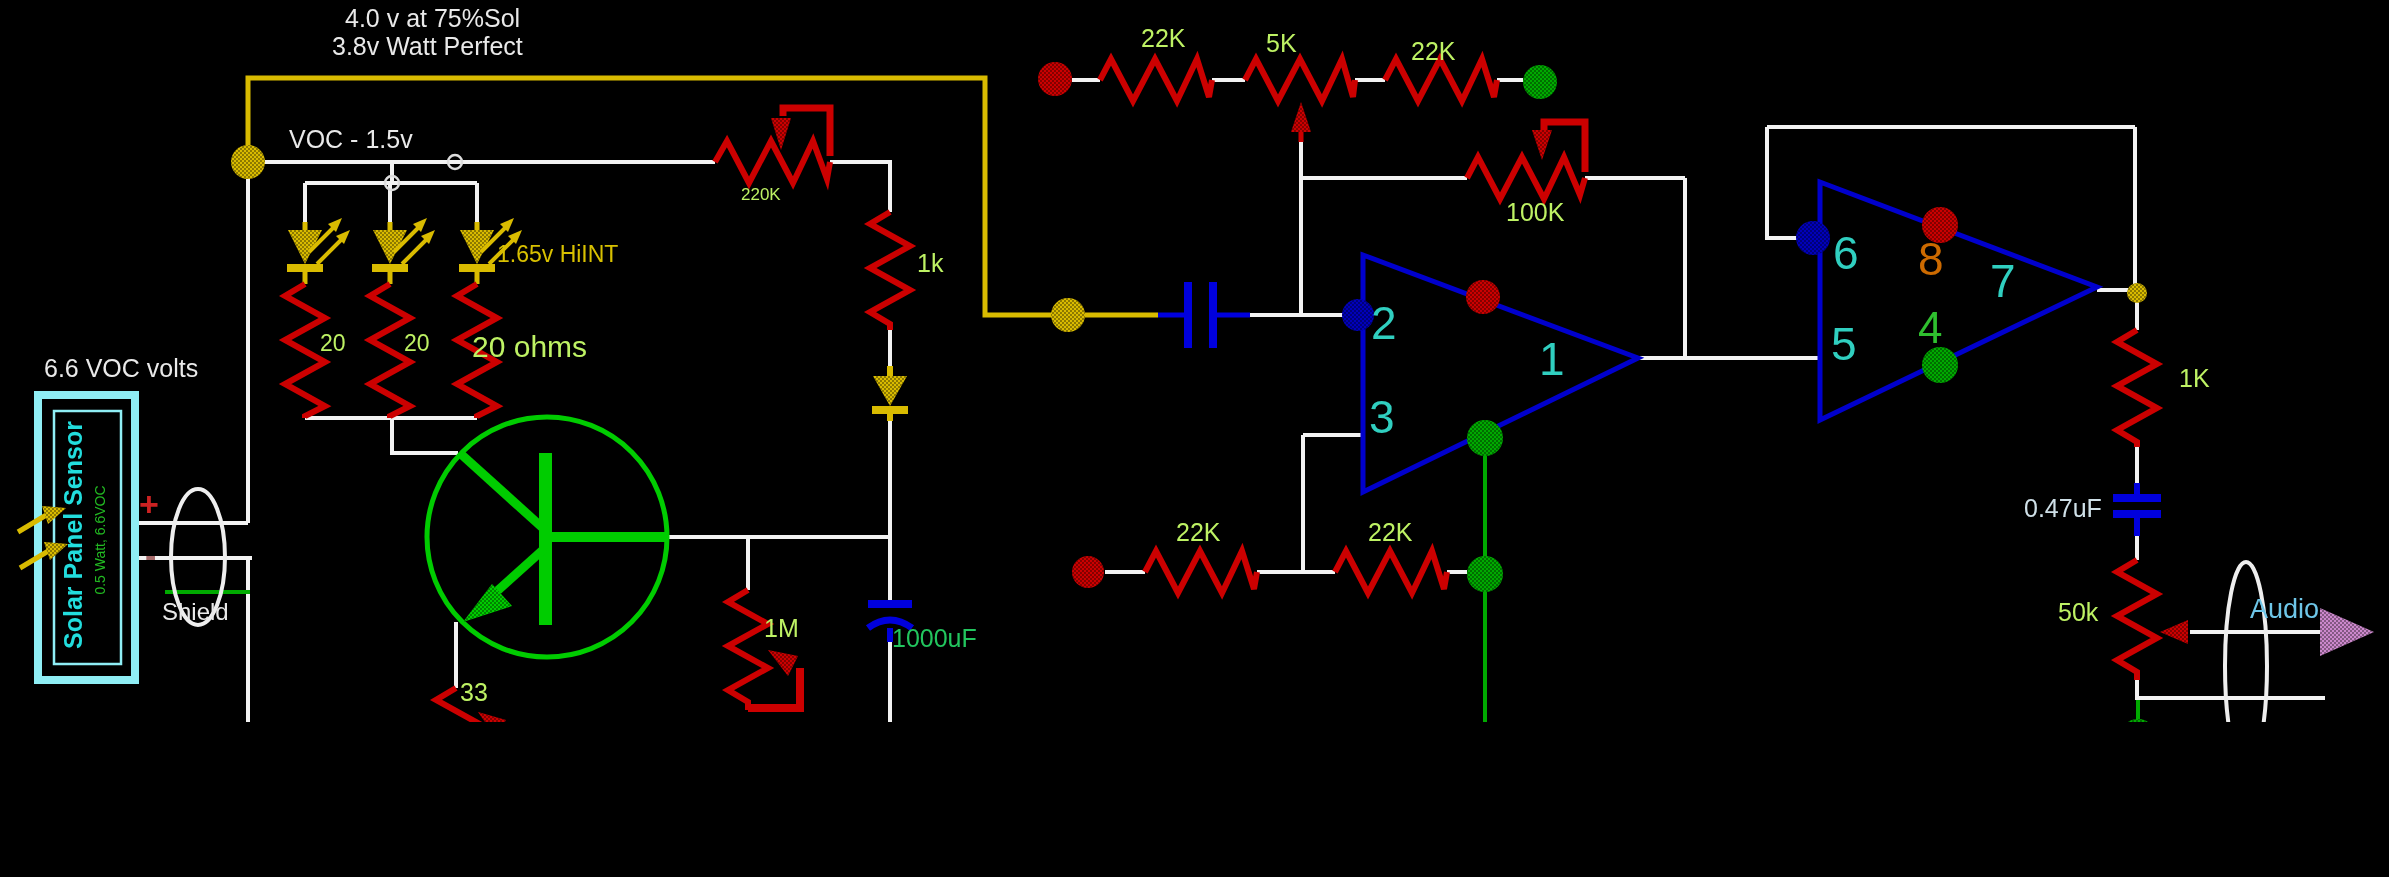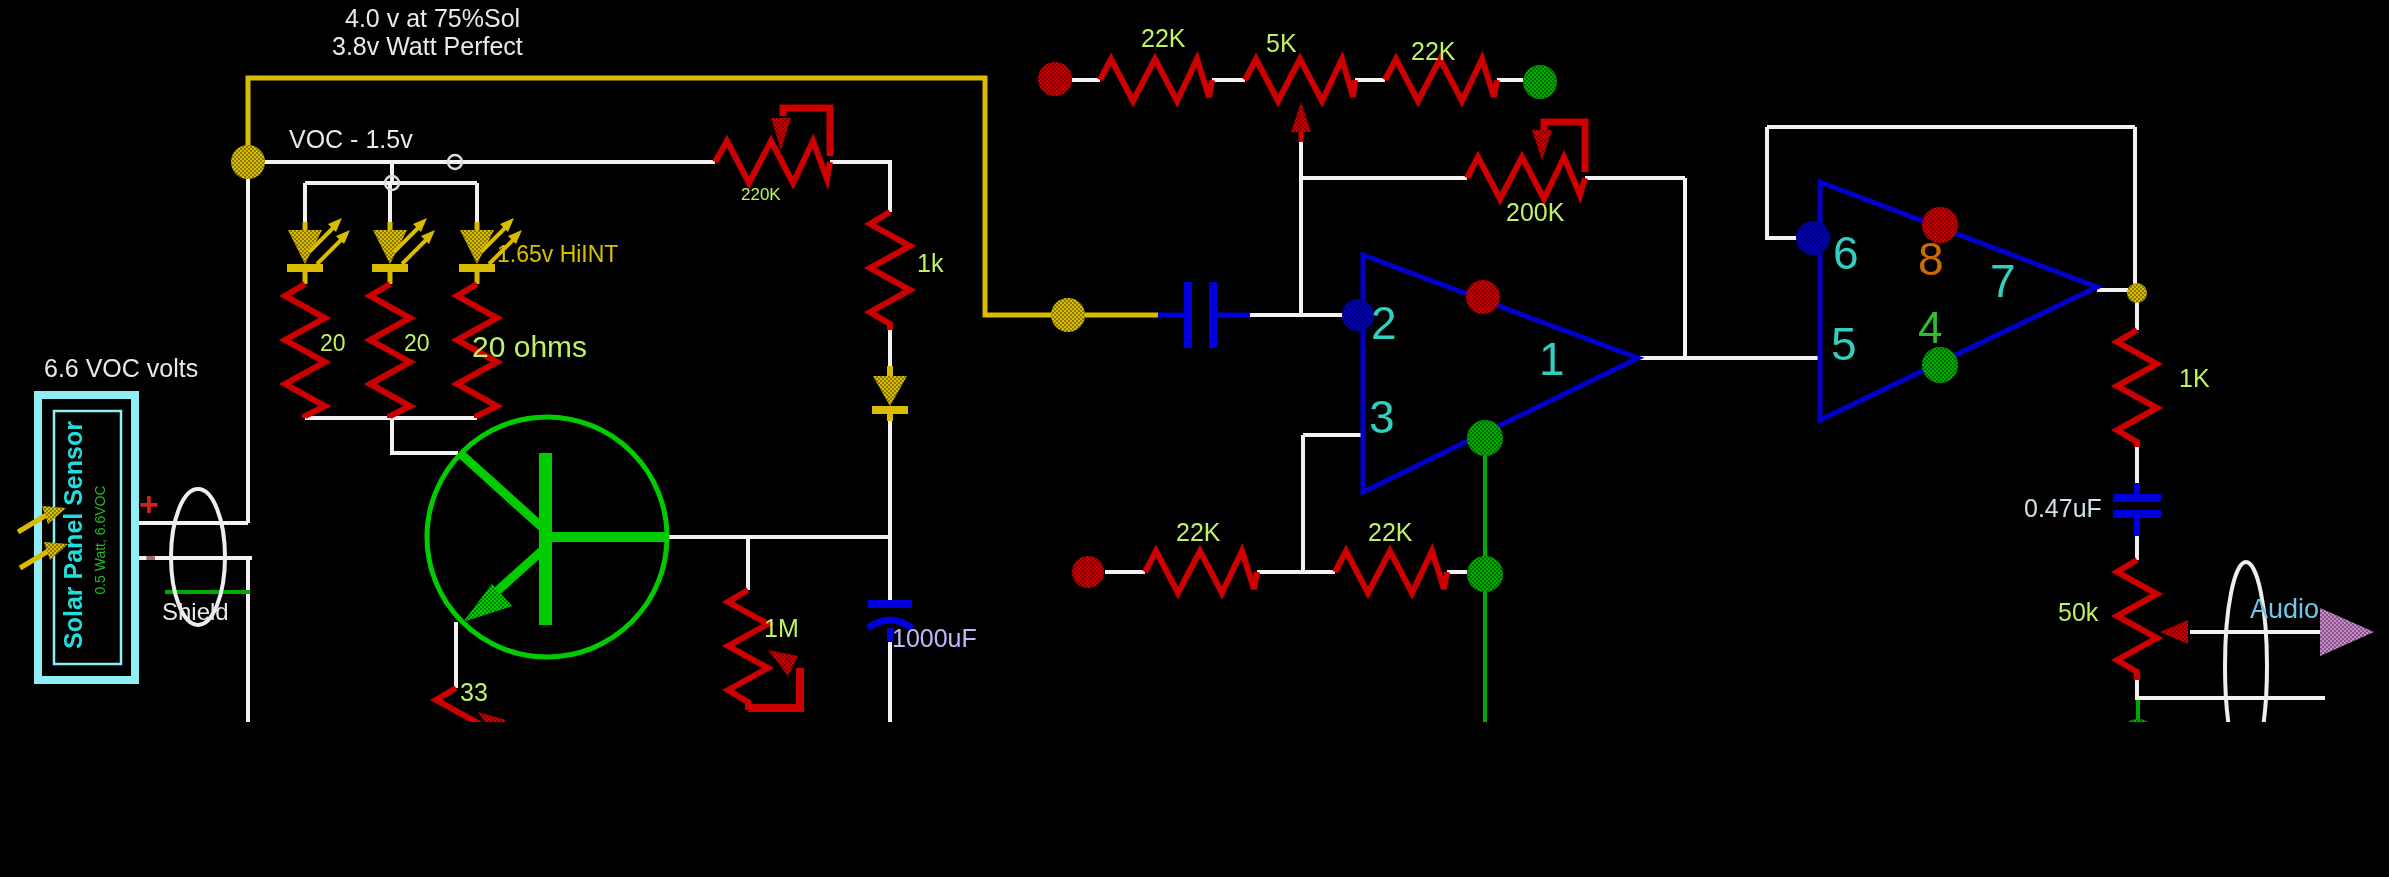--- a/index.html
+++ b/index.html
@@ -6,21 +6,21 @@
   #stage{position:relative;width:2389px;height:722px;background:#000;overflow:hidden;
          font-family:"Liberation Sans",sans-serif;}
   svg{position:absolute;left:0;top:0;}
   .lbl{position:absolute;line-height:1;white-space:nowrap;font-family:"Liberation Sans",sans-serif;}
   .white-t{color:#e9e9e9}
   .red-t{color:#bef264}
   .yellow-t{color:#d8c000}
   .cyan-big{color:#30cfc0}
   .orange-t{color:#cc6a00}
   .green-t{color:#2fbf2f}
-  .ltcyan-t{color:#c4b5fd}
+  .ltcyan-t{color:#22c55e}
   .palecyan-t{color:#cfe0e8}
   .audio-t{color:#6ec6e8}
   .shieldcyan-t{color:#58c8c8}
   .plus-t{color:#cc2222;font-weight:bold}
   .minus-t{color:#a66a6a;font-weight:bold}
   .rot{transform:rotate(-90deg);text-align:center;}
 </style>
 </head>
 <body>
 
@@ -331,21 +331,21 @@
 <div class="lbl rot" style="left:-55px;top:521px;width:260px;height:28px;font-size:25px;font-weight:bold;color:#22dddd">Solar Panel Sensor</div>
 <div class="lbl rot" style="left:-9px;top:532px;width:220px;height:16px;font-size:14px;color:#22bb22">0.5 Watt, 6.6VOC</div>
 <div class="lbl plus-t" style="left:139px;top:487px;font-size:34px">+</div>
 <div class="lbl minus-t" style="left:145px;top:538px;font-size:34px">-</div>
 <div class="lbl white-t" style="left:162px;top:600px;font-size:24px">Shield</div>
 <div class="lbl red-t" style="left:741px;top:186px;font-size:17px">220K</div>
 <div class="lbl red-t" style="left:917px;top:251px;font-size:25px">1k</div>
 <div class="lbl red-t" style="left:1141px;top:26px;font-size:25px">22K</div>
 <div class="lbl red-t" style="left:1266px;top:31px;font-size:25px">5K</div>
 <div class="lbl red-t" style="left:1411px;top:39px;font-size:25px">22K</div>
-<div class="lbl red-t" style="left:1506px;top:200px;font-size:25px">200K</div>
+<div class="lbl red-t" style="left:1506px;top:200px;font-size:25px">100K</div>
 <div class="lbl cyan-big" style="left:1371px;top:300px;font-size:46px">2</div>
 <div class="lbl cyan-big" style="left:1369px;top:394px;font-size:46px">3</div>
 <div class="lbl cyan-big" style="left:1539px;top:336px;font-size:46px">1</div>
 <div class="lbl red-t" style="left:1176px;top:520px;font-size:25px">22K</div>
 <div class="lbl red-t" style="left:1368px;top:520px;font-size:25px">22K</div>
 <div class="lbl cyan-big" style="left:1833px;top:230px;font-size:46px">6</div>
 <div class="lbl orange-t" style="left:1918px;top:236px;font-size:46px">8</div>
 <div class="lbl cyan-big" style="left:1990px;top:258px;font-size:46px">7</div>
 <div class="lbl cyan-big" style="left:1831px;top:321px;font-size:46px">5</div>
 <div class="lbl green-t" style="left:1918px;top:306px;font-size:44px">4</div>

